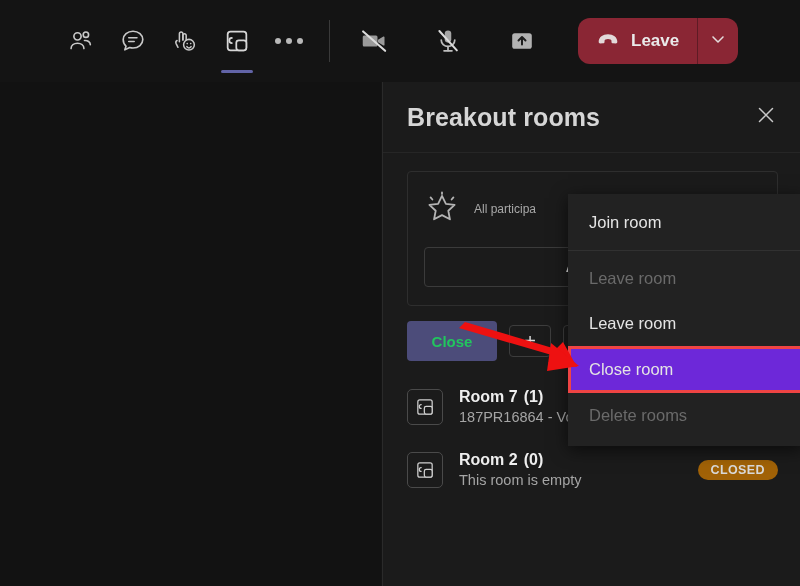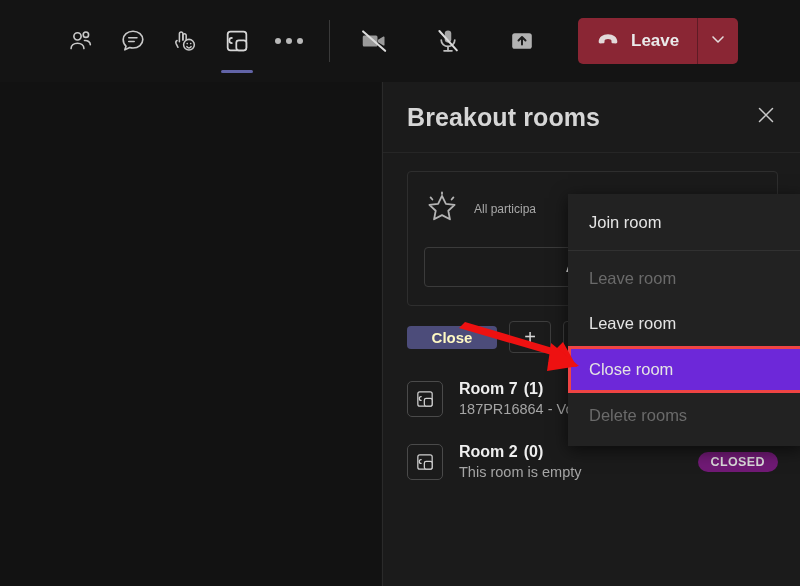--- a/index.html
+++ b/index.html
@@ -44,21 +44,21 @@
     width: 1px; height: 42px;
     background: #3a3a3a;
     margin: 0 18px 0 14px;
   }
   .tb-mid { display: flex; align-items: center; gap: 22px; }
   .leave-wrap {
     margin-left: 30px;
     display: flex; align-items: stretch;
     height: 46px;
     background: #8a2634;
-    border-radius: 5px;
+    border-radius: 12px;
     overflow: hidden;
   }
   .leave-main {
     display: flex; align-items: center; gap: 10px;
     padding: 0 18px 0 17px;
     color: #eaeaea; font-size: 17px; font-weight: bold;
   }
   .leave-sep { width: 1px; background: #5e1b25; }
   .leave-caret {
     width: 40px; display: flex; align-items: center; justify-content: center;
@@ -111,23 +111,23 @@
     display: flex; align-items: center; justify-content: center;
     color: #e6e6e6; font-size: 16px; font-weight: bold;
   }
 
   .action-row {
     margin-top: 15px;
     display: flex; align-items: center; gap: 12px;
   }
   .btn-primary {
     background: #4c4c7a;
-    color: #fef9c3;
+    color: #22c55e;
     border-radius: 4px;
-    height: 23px;
+    height: 40px;
     min-width: 90px;
     display: flex; align-items: center; justify-content: center;
     font-size: 15px; font-weight: bold;
   }
   .btn-square {
     width: 42px; height: 32px;
     border: 1px solid #3d3d3d;
     border-radius: 4px;
     display: flex; align-items: center; justify-content: center;
     color: #d8d8d8; font-size: 20px;
@@ -153,21 +153,21 @@
     color: #a5a5a5; font-size: 14.5px; margin-top: 3px;
     white-space: nowrap; overflow: hidden; text-overflow: ellipsis;
   }
   .badge {
     flex: 0 0 auto;
     border-radius: 11px;
     padding: 3px 13px;
     font-size: 12.5px; font-weight: bold; letter-spacing: .4px;
   }
   .badge-open { background: #4f9a08; color: #f0f5e8; }
-  .badge-closed { background: #701a75; color: #d9d9d9; }
+  .badge-closed { background: #a16207; color: #d9d9d9; }
 
   
   .ctx-menu {
     position: absolute;
     left: 568px; top: 194px;
     width: 235px;
     background: #222222;
     box-shadow: 0 4px 16px rgba(0,0,0,.6);
     padding: 6px 0 8px 0;
     z-index: 40;

